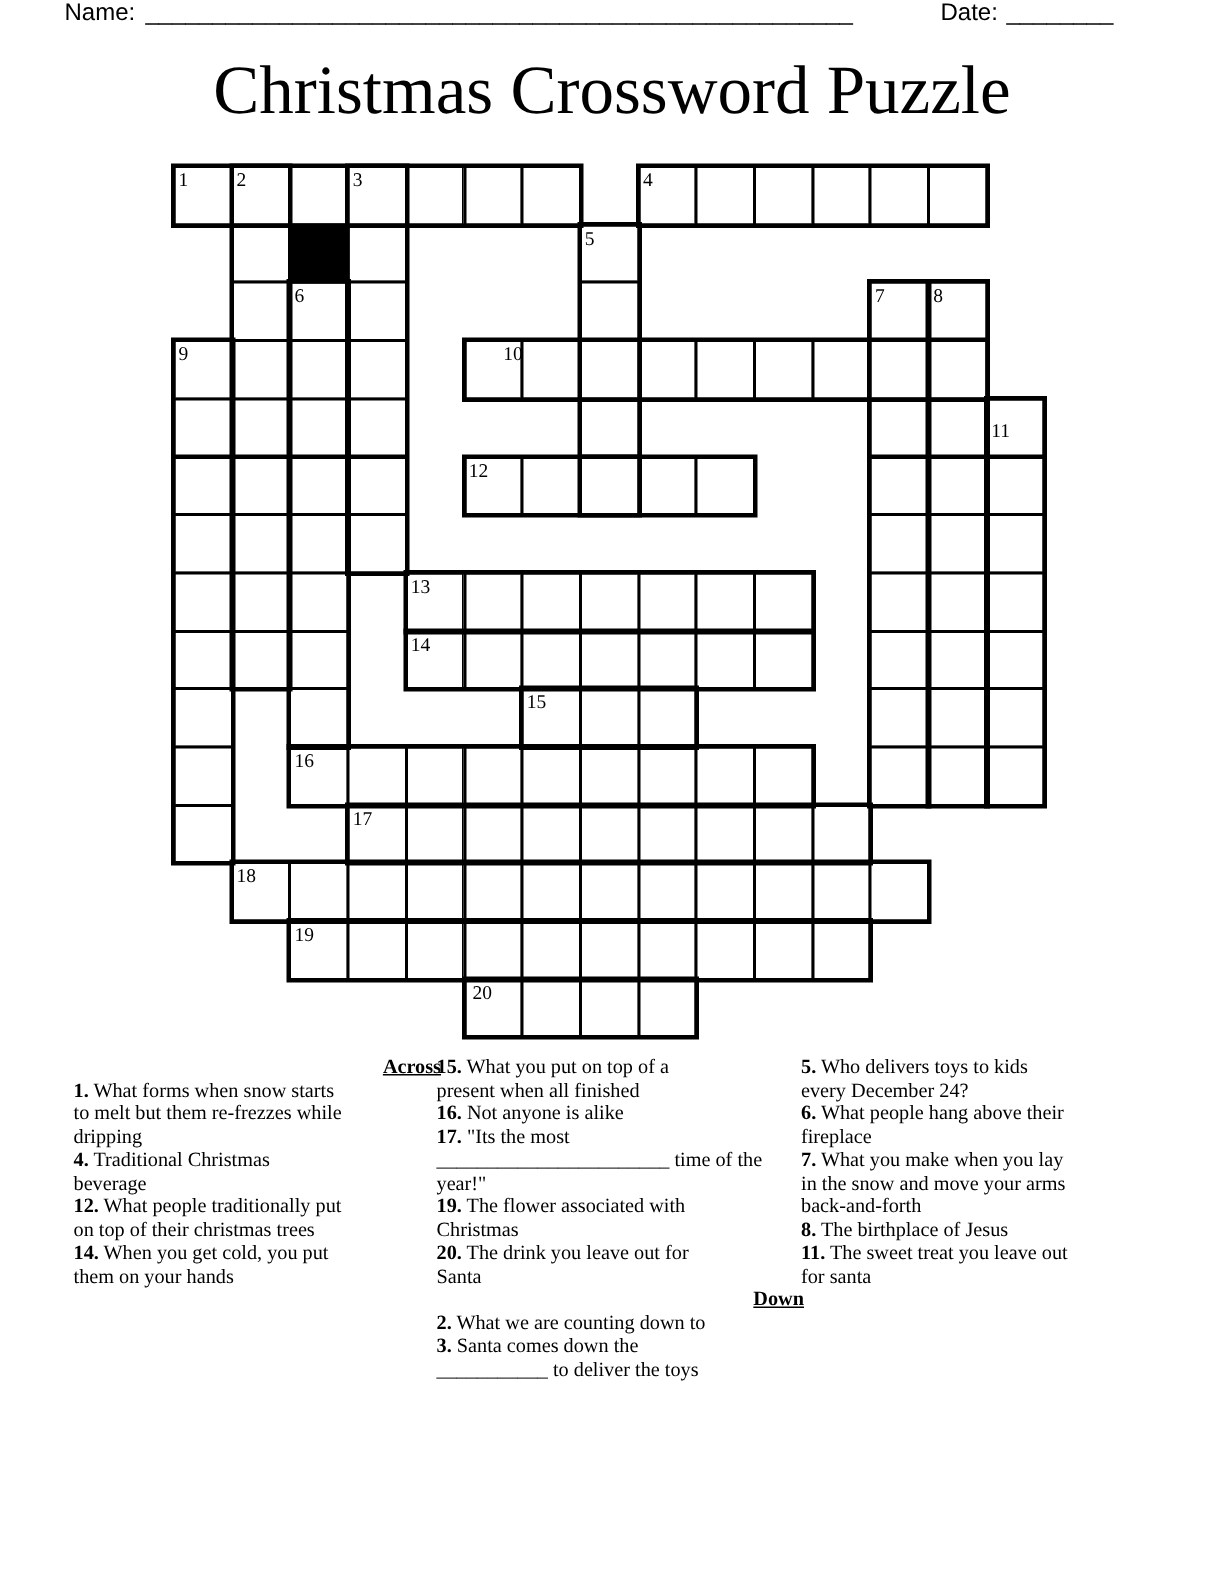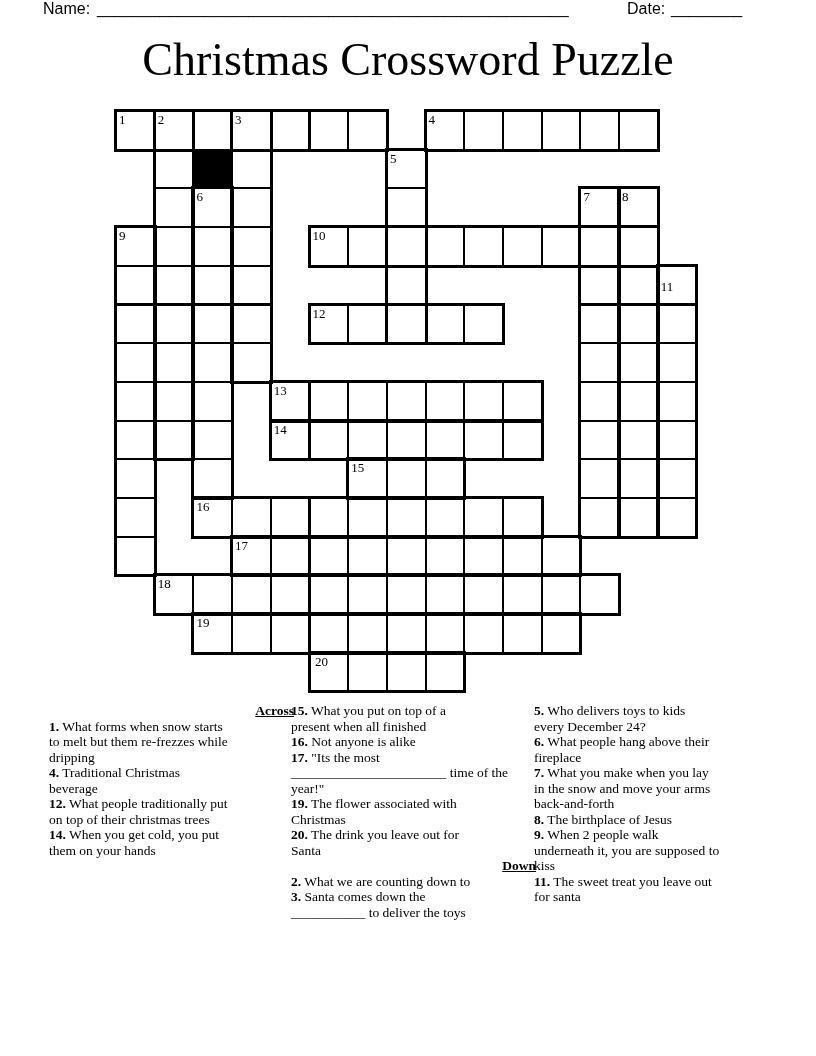--- a/index.html
+++ b/index.html
@@ -227,21 +227,21 @@
     <div class="word-outline" style="left: 115.1px; top: -1px; width: 42.7px; height: 274.9px;"></div>
     <div class="word-outline" style="left: 269.9px; top: 37.7px; width: 42.7px; height: 197.5px;"></div>
     <div class="word-outline" style="left: 76.4px; top: 76.4px; width: 42.7px; height: 313.6px;"></div>
     <div class="word-outline" style="left: 463.4px; top: 76.4px; width: 42.7px; height: 352.3px;"></div>
     <div class="word-outline" style="left: 502.1px; top: 76.4px; width: 42.7px; height: 352.3px;"></div>
     <div class="word-outline" style="left: -1px; top: 115.1px; width: 42.7px; height: 352.3px;"></div>
     <div class="word-outline" style="left: 540.8px; top: 153.8px; width: 42.7px; height: 274.9px;"></div>
     <div class="black-cell" style="left: 77.4px; top: 38.7px; width: 40.7px; height: 40.7px;"></div>
     <span class="cell-num" style="left: 4px; top: 3px;">1</span>
     <span class="cell-num" style="left: 313.6px; top: 3px;">4</span>
-    <span class="cell-num" style="left: 197.5px; top: 119.1px;">10</span>
+    <span class="cell-num" style="left: 197.5px; top: 119.1px; padding-left: 23px;">10</span>
     <span class="cell-num" style="left: 197.5px; top: 196.5px;">12</span>
     <span class="cell-num" style="left: 158.8px; top: 273.9px;">13</span>
     <span class="cell-num" style="left: 158.8px; top: 312.6px;">14</span>
     <span class="cell-num" style="left: 236.2px; top: 351.3px;">15</span>
     <span class="cell-num" style="left: 81.4px; top: 390px;">16</span>
     <span class="cell-num" style="left: 120.1px; top: 428.7px;">17</span>
     <span class="cell-num" style="left: 42.7px; top: 467.4px;">18</span>
     <span class="cell-num" style="left: 81.4px; top: 506.1px;">19</span>
     <span class="cell-num" style="left: 200px; top: 544.8px;">20</span>
     <span class="cell-num" style="left: 42.7px; top: 3px;">2</span>
@@ -285,19 +285,16 @@
     </div>
   <div class="clue-column" style="left:534px">
       <div class="clue"><b>5.</b> Who delivers toys to kids
 every December 24?</div>
       <div class="clue"><b>6.</b> What people hang above their
 fireplace</div>
       <div class="clue"><b>7.</b> What you make when you lay
 in the snow and move your arms
 back-and-forth</div>
       <div class="clue"><b>8.</b> The birthplace of Jesus</div>
-      <div class="clue"><b>9.</b> When 2 people walk
-underneath it, you are supposed to
-kiss</div>
       <div class="clue"><b>11.</b> The sweet treat you leave out
 for santa</div>
     </div>
 </div>
 
 </body></html>

